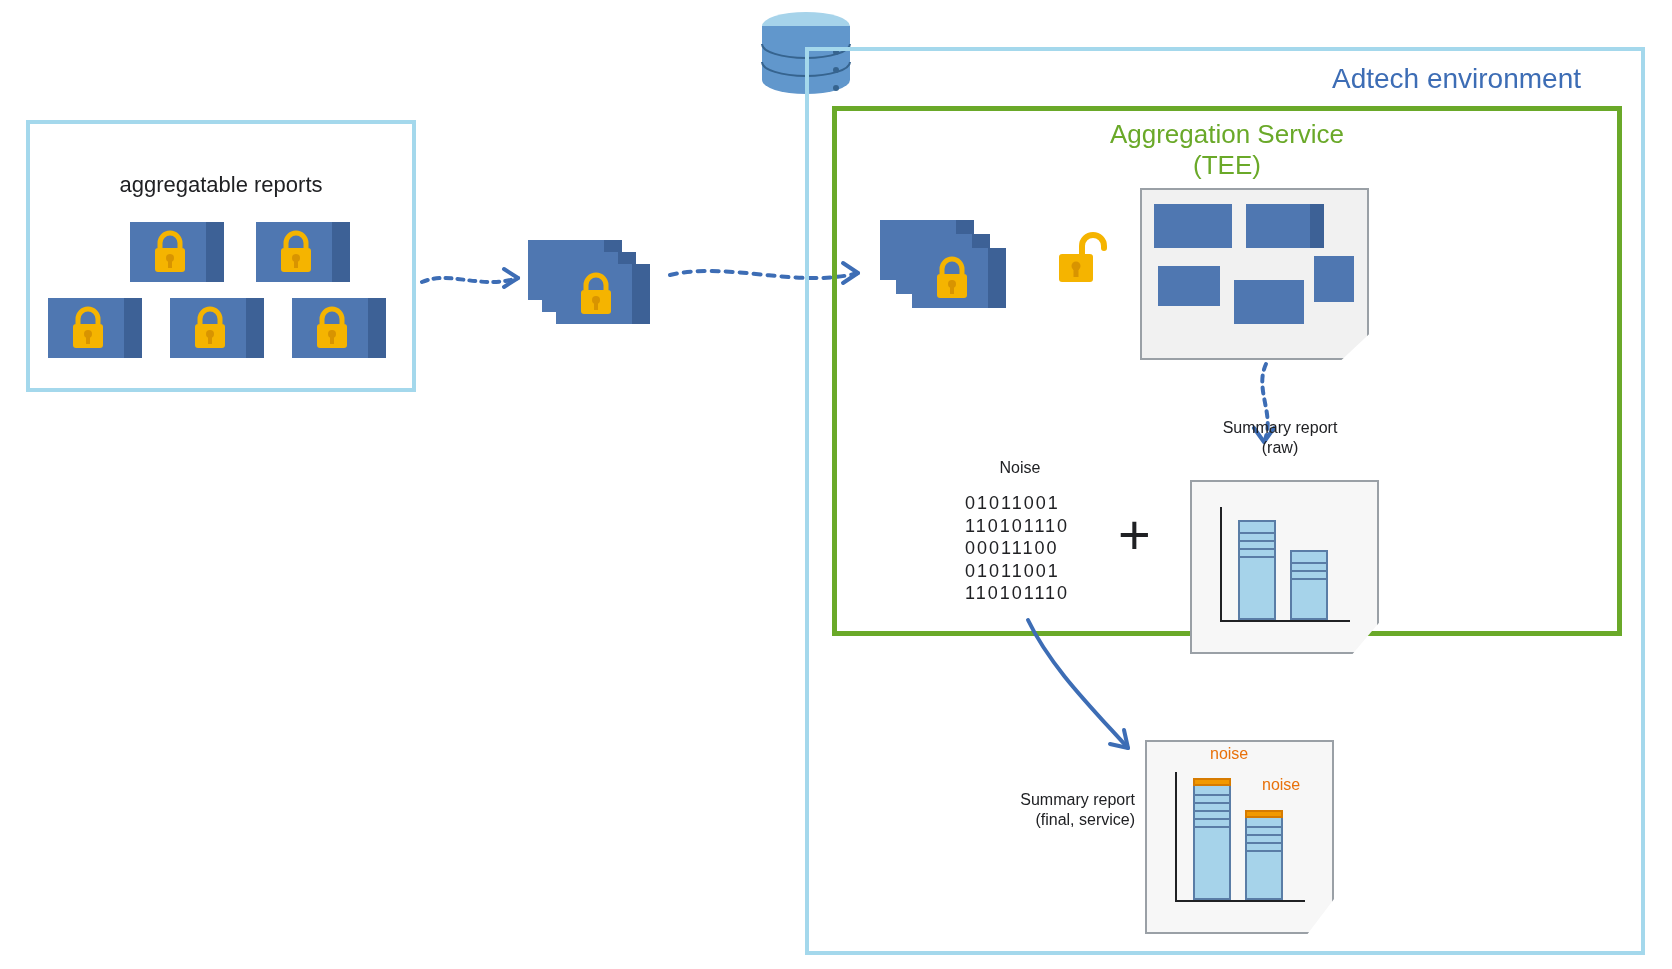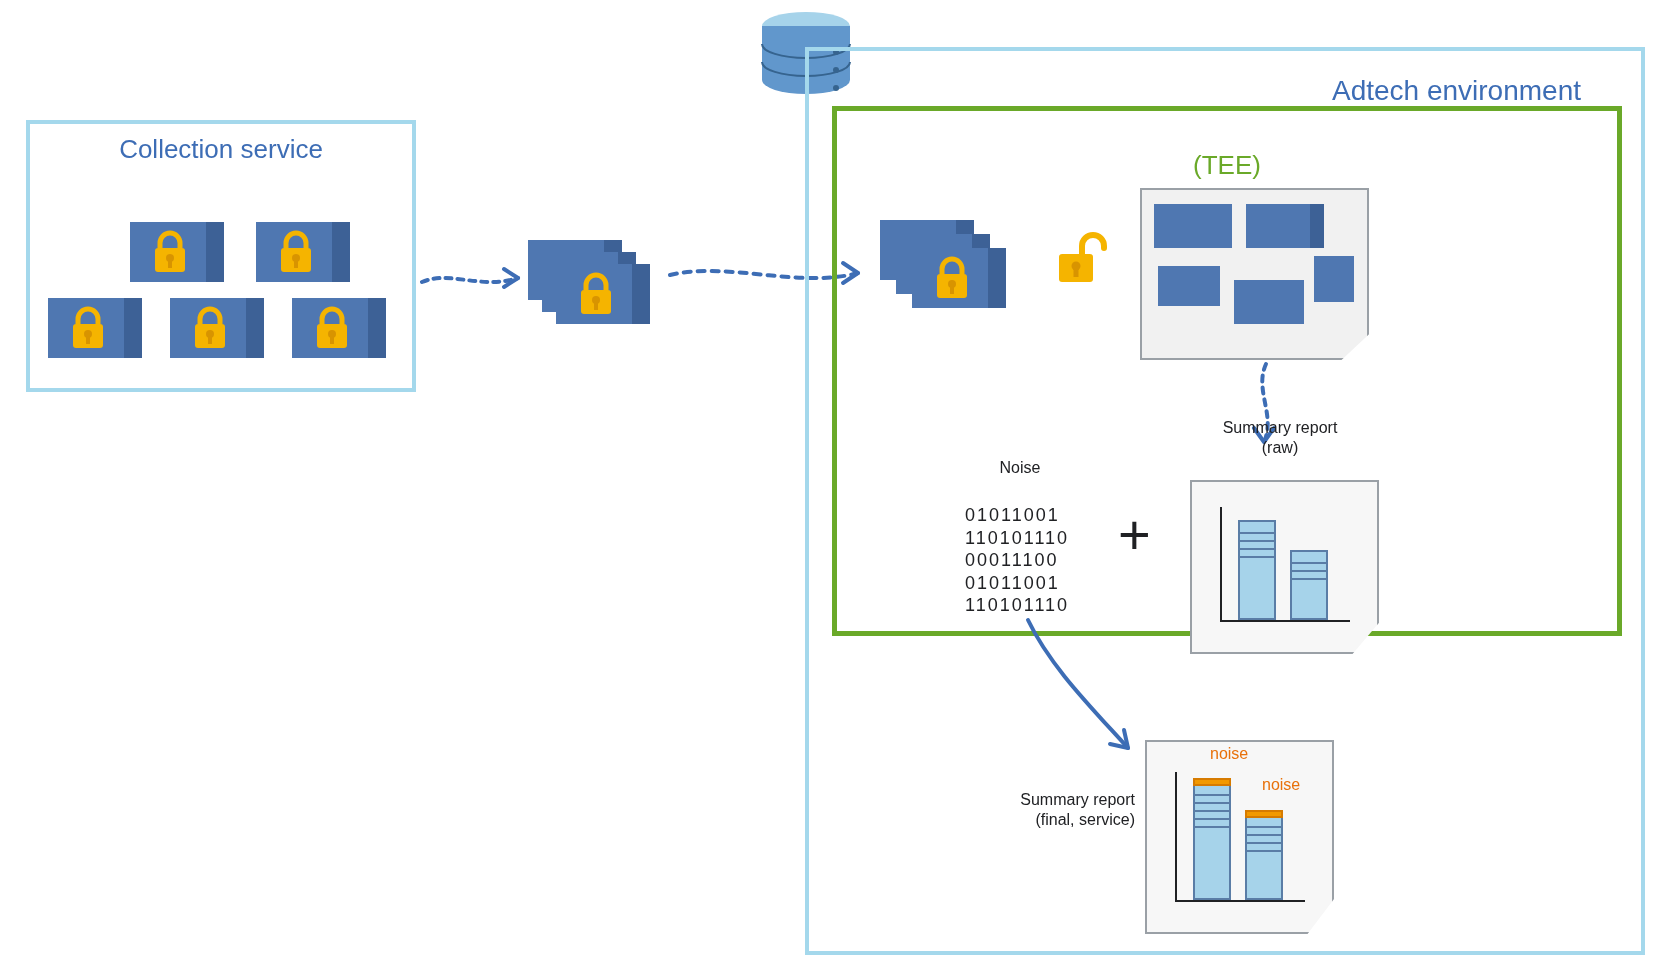--- a/index.html
+++ b/index.html
@@ -48,21 +48,20 @@
     border: 4px solid #a4d8ec;
     box-sizing: border-box;
   }
   .adtech-title {
     position: absolute;
     right: 60px;
     top: 12px;
     color: #3d6db5;
     font-size: 28px;
     font-weight: 500;
-    margin-top: 12px;
   }
 
   
   .tee-box {
     position: absolute;
     left: 832px;
     top: 106px;
     width: 790px;
     height: 530px;
     border: 5px solid #6aa929;
@@ -179,21 +178,20 @@
   }
 
   .noise-block {
     position: absolute;
     font-family: "Google Sans", Arial, sans-serif;
     font-size: 18px;
     letter-spacing: 2px;
     color: #202124;
     text-align: left;
     line-height: 1.25;
-    margin-top: 12px;
   }
   .plus {
     position: absolute;
     font-size: 56px;
     color: #202124;
     font-weight: 300;
   }
 
   
   .arrow {
@@ -227,21 +225,21 @@
     <g id="lock-open">
       <rect x="3" y="22" width="34" height="28" rx="3" fill="#f5b400"></rect>
       <path d="M26 22 v-8 a11 11 0 0 1 22 0 v2" fill="none" stroke="#f5b400" stroke-width="6" stroke-linecap="round"></path>
       <circle cx="20" cy="34" r="4.5" fill="#d89400"></circle>
       <rect x="17.5" y="36" width="5" height="9" fill="#d89400"></rect>
     </g>
   </defs>
 </svg>
 
 <div class="collection-box">
-  <div class="collection-title">Collection service</div>
+  <div class="collection-sub">aggregatable reports</div>
 </div>
 
 <div class="report" style="left:130px; top:222px;">
   <span class="lock">
       <svg width="36" height="44">
         <use href="#lock-closed"></use>
       </svg>
     </span>
 </div>
 <div class="report" style="left:256px; top:222px;">
@@ -305,21 +303,21 @@
     <circle cx="78" cy="78" r="3" fill="#36648f"></circle>
   </svg>
 </div>
 
 <div class="adtech-box">
   <div class="adtech-title">Adtech environment</div>
 </div>
 
 <div class="tee-box">
   <div class="tee-title">
-    <br>
+    <span>Aggregation Service</span><br>
     <span>(TEE)</span>
   </div>
 </div>
 
 <div class="stack" style="left:880px; top:220px; width:150px; height:110px;">
   <div class="report" style="left:0; top:0;"></div>
   <div class="report" style="left:16px; top:14px;"></div>
   <div class="report" style="left:32px; top:28px;">
     <span class="lock">
         <svg width="36" height="44">

